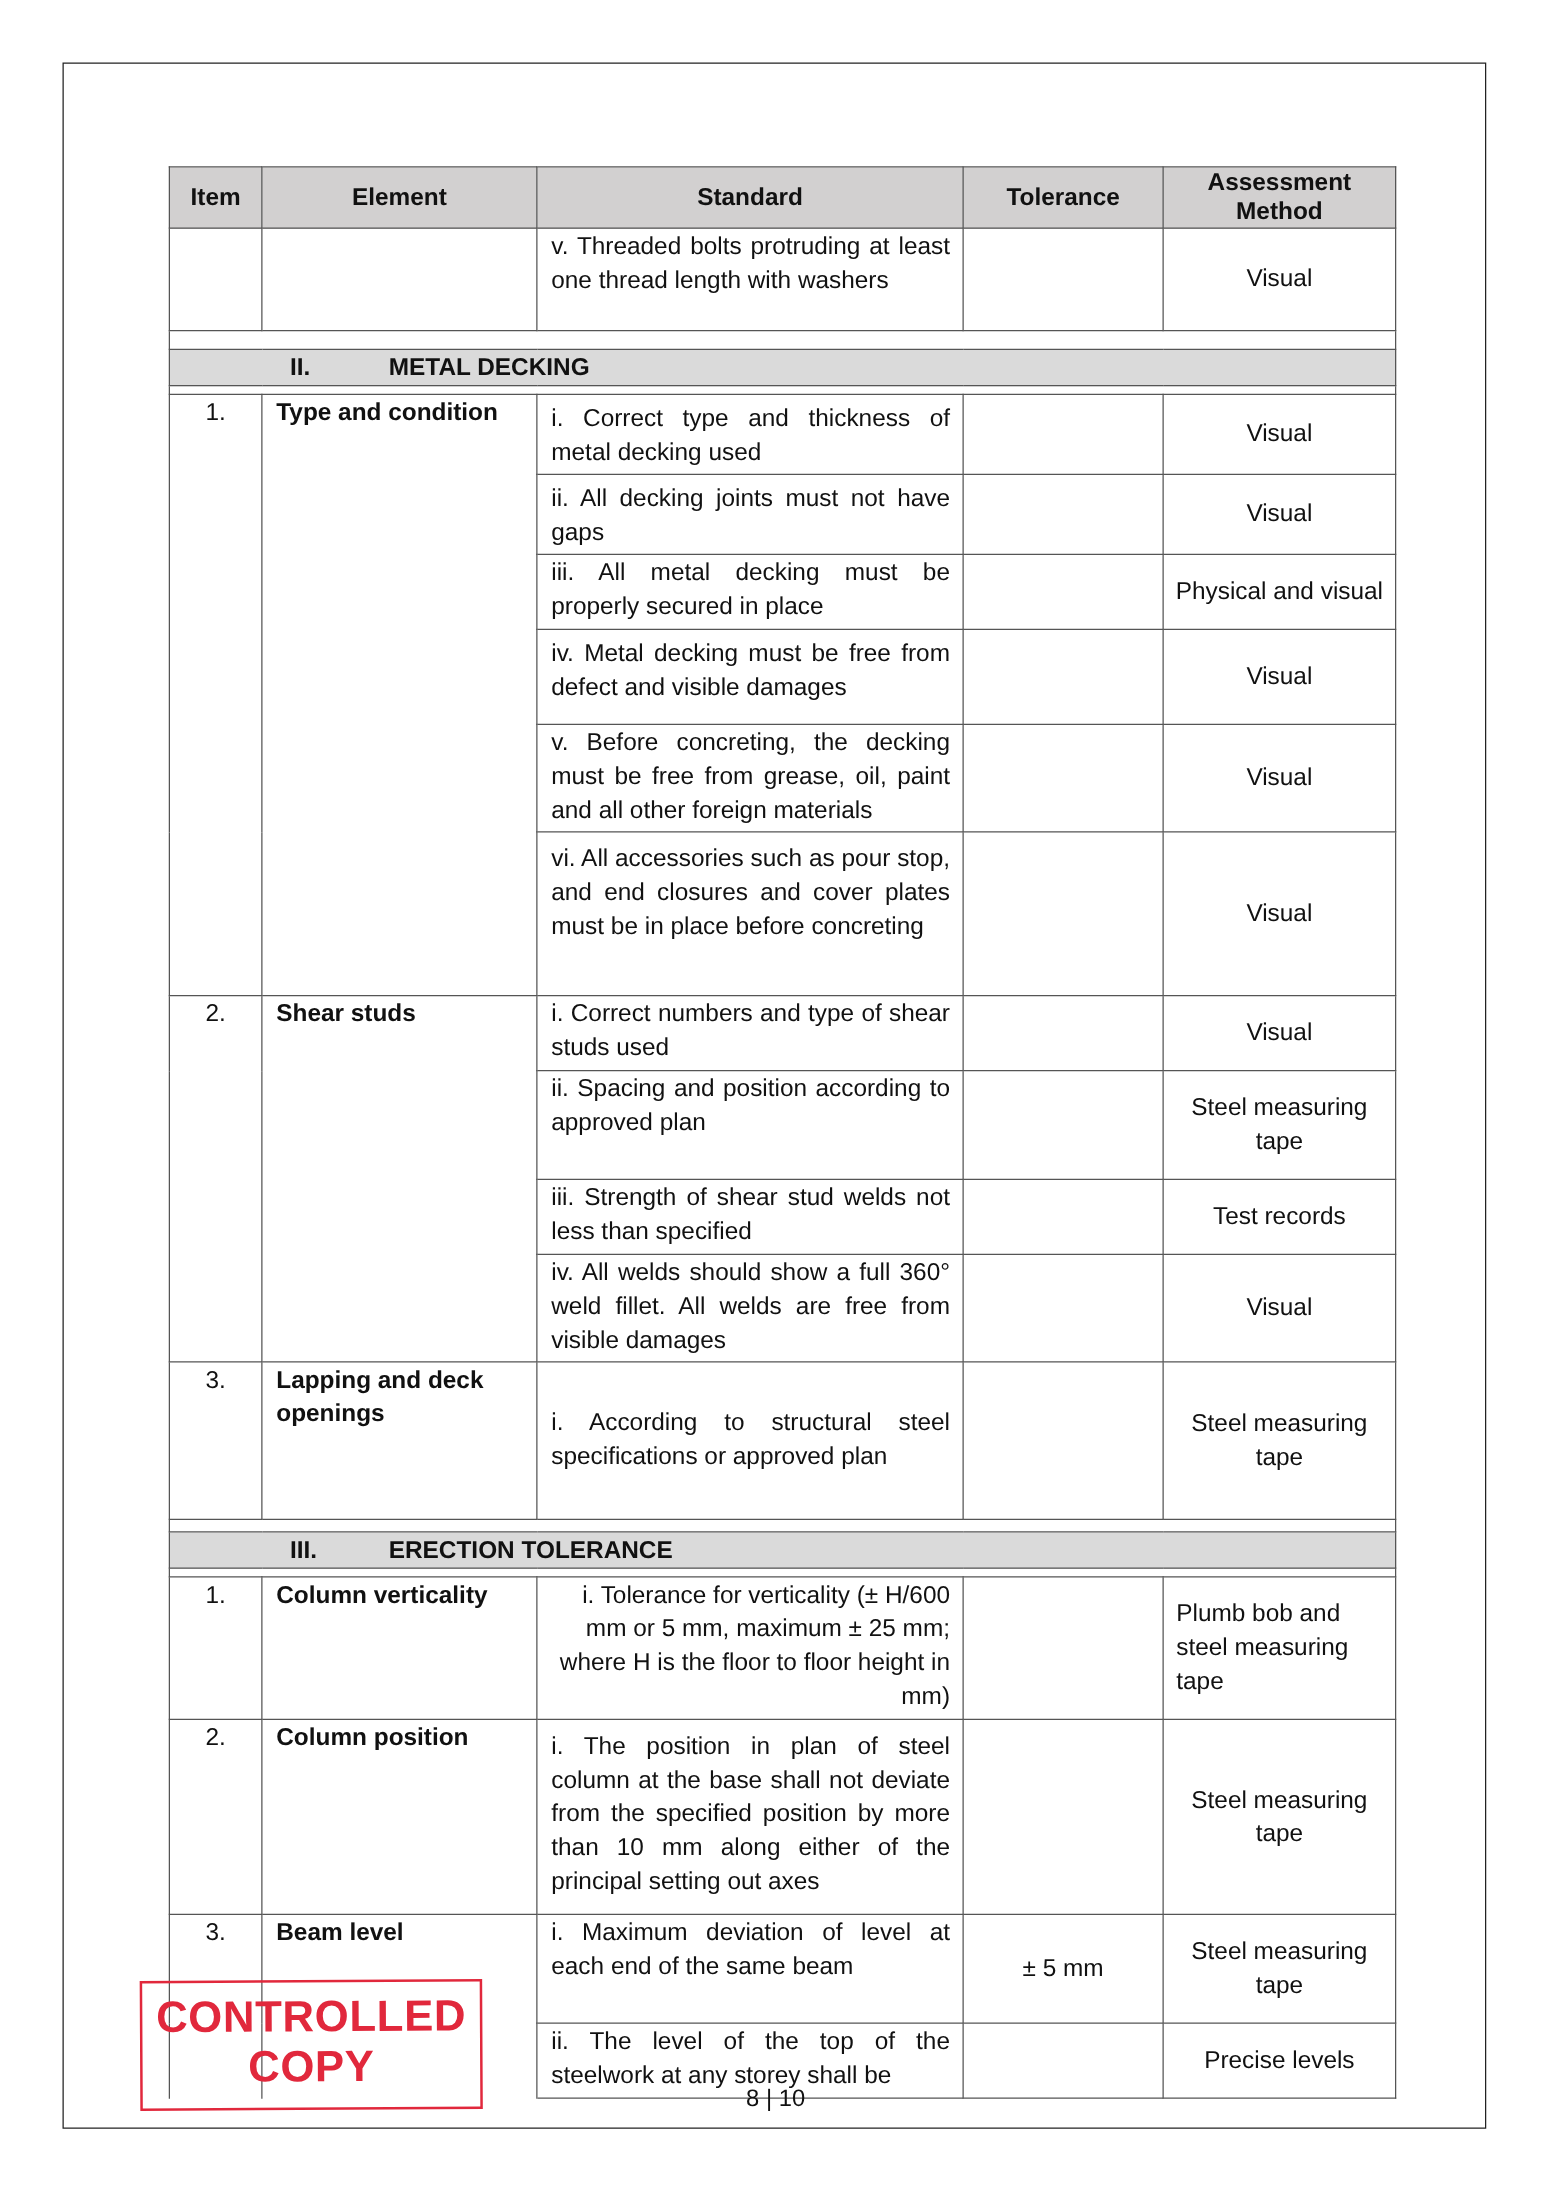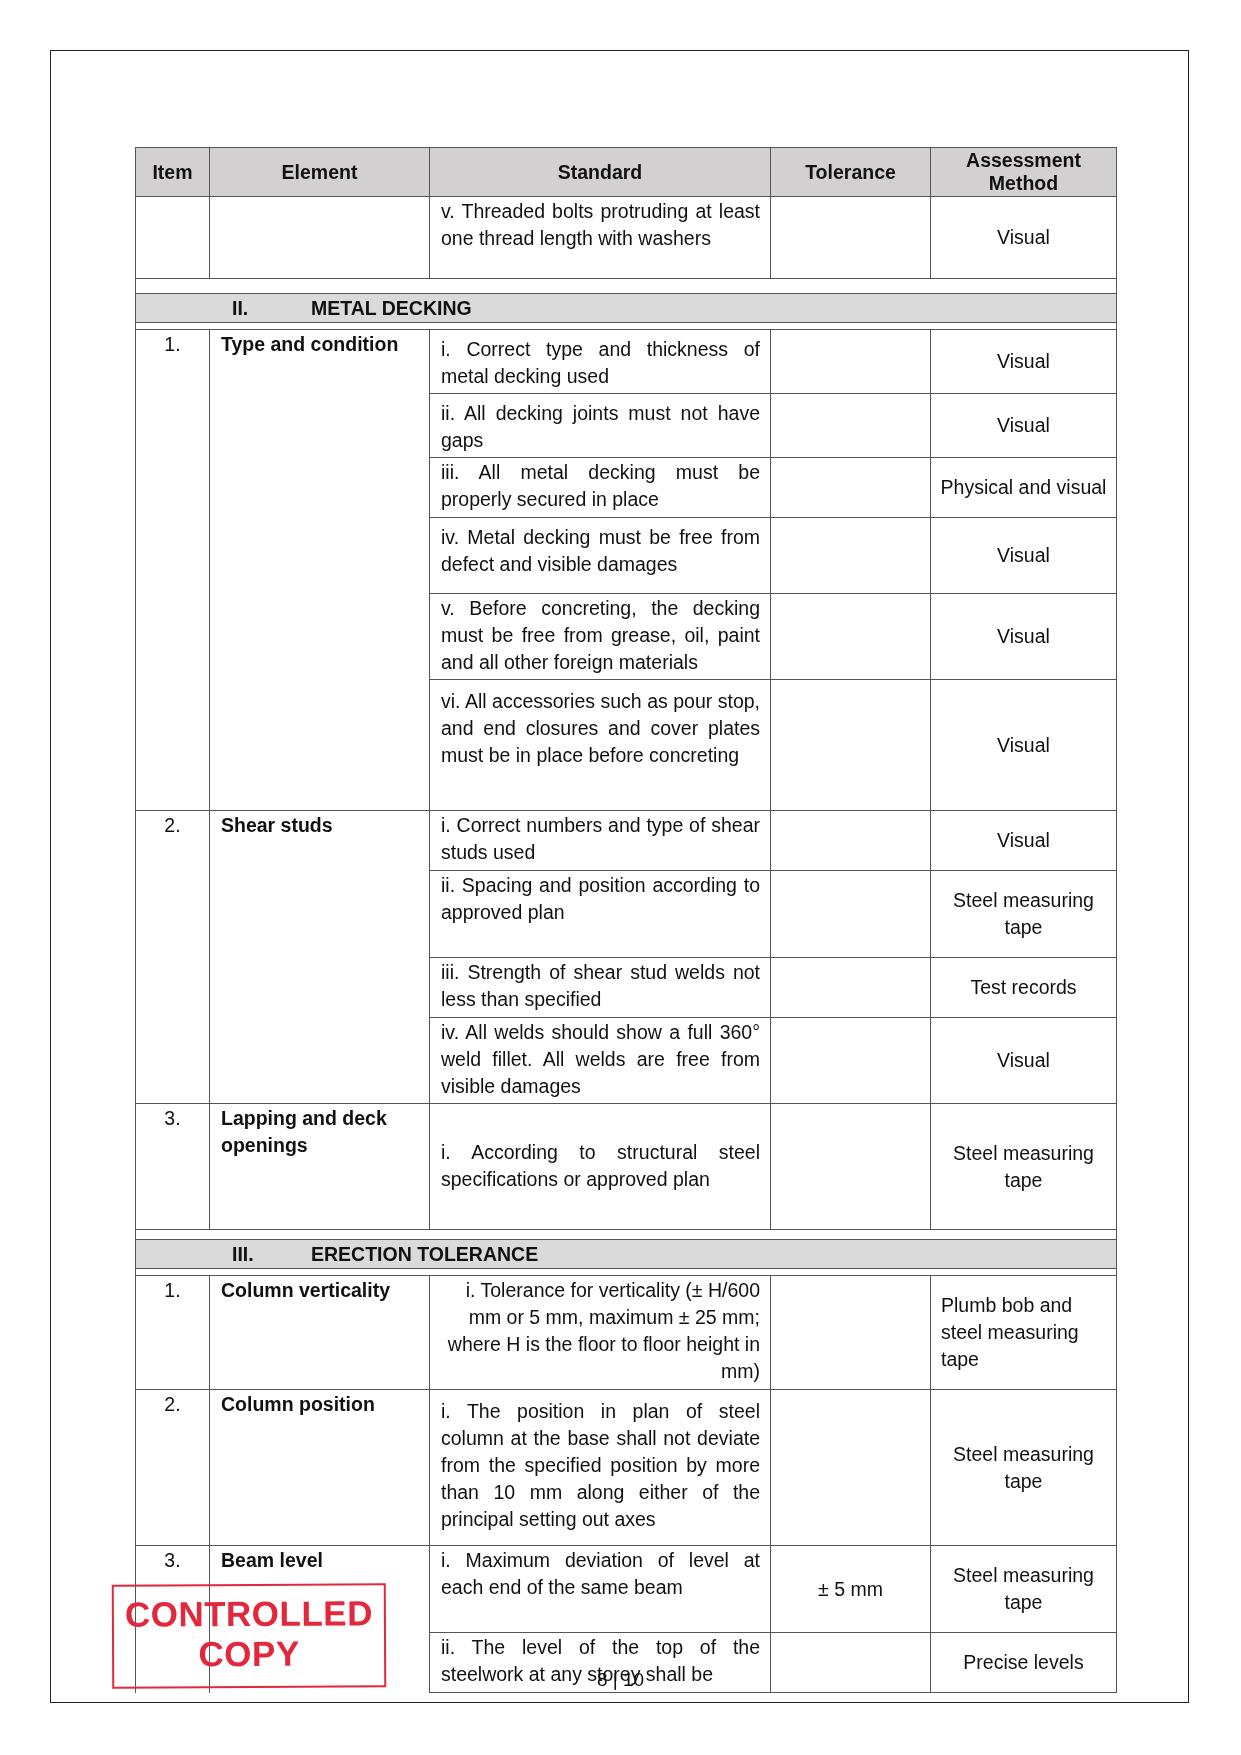--- a/index.html
+++ b/index.html
@@ -1,21 +1,21 @@
 <!DOCTYPE html>
 <html><head>
 <meta charset="utf-8">
 <style>
   html, body { margin: 0; padding: 0; background: #ffffff; }
   body { width: 1241px; height: 1755px; position: relative; overflow: hidden;
          font-family: "Liberation Sans", sans-serif; color: #111; }
   .frame { position: absolute; left: 50px; top: 50px; width: 1139px; height: 1653px;
            border: 1.5px solid #222; box-sizing: border-box; }
   .tbl { position: absolute; left: 135px; top: 133px; width: 981px;
-         border-collapse: collapse; table-layout: fixed; font-size: 19.5px; margin-top: 14px; }
+         border-collapse: collapse; table-layout: fixed; font-size: 19.5px; }
   .tbl col.c1 { width: 74px; } .tbl col.c2 { width: 220px; } .tbl col.c3 { width: 341px; }
   .tbl col.c4 { width: 160px; } .tbl col.c5 { width: 186px; }
   .tbl td, .tbl th { border: 1.3px solid #555; vertical-align: top; padding: 0; line-height: 27px; }
   .tbl th { background: #d2d0d0; font-weight: bold; height: 48px; vertical-align: middle;
             text-align: center; line-height: 23px; font-size: 19.5px; }
   .item { text-align: center; padding-top: 1px !important; }
   .elem { font-weight: bold; padding: 1px 8px 0 11px !important; }
   .std { text-align: justify; padding: 1px 10px 3px 11px !important; }
   .tol { text-align: center; vertical-align: middle !important; }
   .meth { text-align: center; vertical-align: middle !important; padding: 16px 8px !important; }

